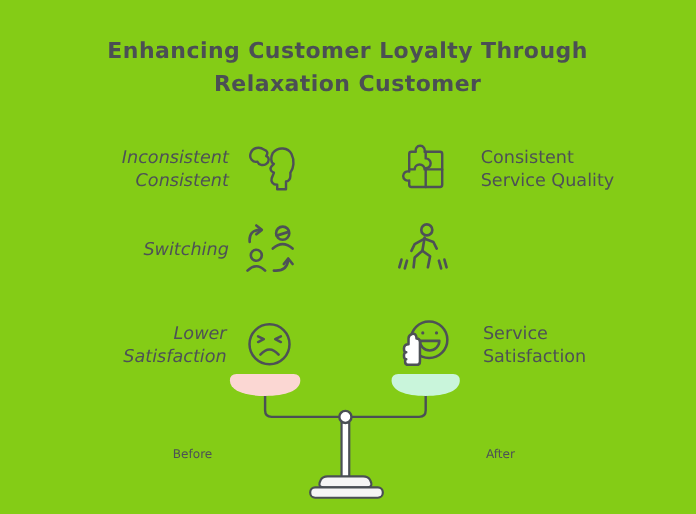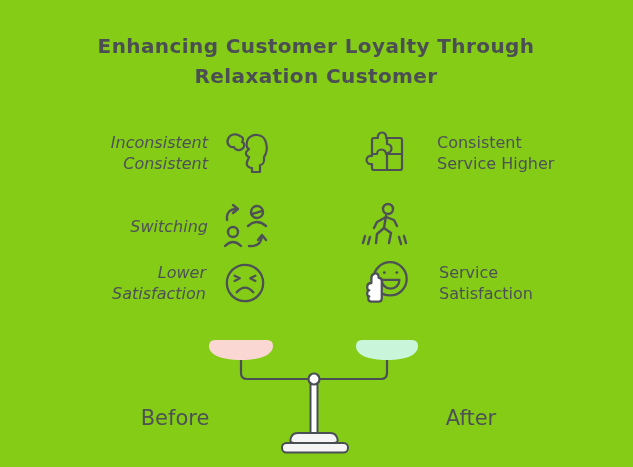--- a/index.html
+++ b/index.html
@@ -7,30 +7,30 @@
     position:relative;width:633px;height:467px;background:#84cc16;overflow:hidden;
     font-family:"DejaVu Sans",sans-serif;color:#4d5156;
   }
   .title{
     position:absolute;left:76px;top:31px;width:480px;text-align:center;
     font-size:20px;font-weight:bold;letter-spacing:.4px;line-height:1.5;color:#4b4f54;
   }
   .row{position:absolute;display:flex;align-items:center;height:58px;}
   .row.left{left:60px;width:212px;justify-content:flex-end;gap:12px;}
   .row.right{left:361px;width:220px;justify-content:flex-start;gap:24px;}
-  .r1{top:124px;} .r2{top:198px;} .r3{top:254px;align-items:center;}
+  .r1{top:124px;} .r2{top:198px;} .r3{top:284px;align-items:center;}
   .label{font-size:16px;line-height:1.32;color:#4d5156;}
   .row.left .label{text-align:right;font-style:italic;}
   .row.right .label{text-align:left;}
   .icon{flex:0 0 auto;display:flex;align-items:center;justify-content:center;color:#4d5156;}
   .icon svg{display:block;}
   .scale-wrap{position:absolute;left:180px;top:336px;width:280px;height:126px;}
-  .side-label{position:absolute;top:406px;width:100px;text-align:center;font-size:21px;color:#4d5156;}
+  .side-label{position:absolute;top:406px;width:100px;text-align:center;font-size:11px;color:#4d5156;}
   .side-label.before{left:125px;}
-  .side-label.after{left:421px;}
+  .side-label.after{left:405px;}
 </style>
 </head>
 <body>
 
 <div class="canvas">
 
   <div class="title">
     <div>Enhancing Customer Loyalty Through</div>
     <div>Relaxation Customer</div>
   </div>
@@ -51,21 +51,21 @@
   <div class="row right r1">
     <span class="icon">
       <svg width="52" height="52" viewBox="0 0 52 52" fill="none" stroke="currentColor" stroke-width="2.2" stroke-linecap="round" stroke-linejoin="round">
         <path d="M13,11 H17 A4.2,4.2 0 1 1 25,11 H39 Q41,11 41,13 V41 Q41,43 39,43 H13 Q11,43 11,41 V37 A4.2,4.2 0 1 1 11,29 V13 Q11,11 13,11 Z"></path>
         <path d="M26,11 V17 A4.2,4.2 0 1 1 26,26 V43"></path>
         <path d="M11,27 H16 A4.2,4.2 0 1 1 25,27 H41"></path>
       </svg>
     </span>
     <div class="label">
       <div>Consistent</div>
-      <div>Service Higher</div>
+      <div>Service Quality</div>
     </div>
   </div>
 
   <div class="row left r2">
     <div class="label">
       <div>Switching</div>
     </div>
     <span class="icon">
       <svg width="52" height="52" viewBox="0 0 52 52" fill="none" stroke="currentColor" stroke-width="2.4" stroke-linecap="round" stroke-linejoin="round">
         <circle cx="13" cy="31" r="5"></circle>

